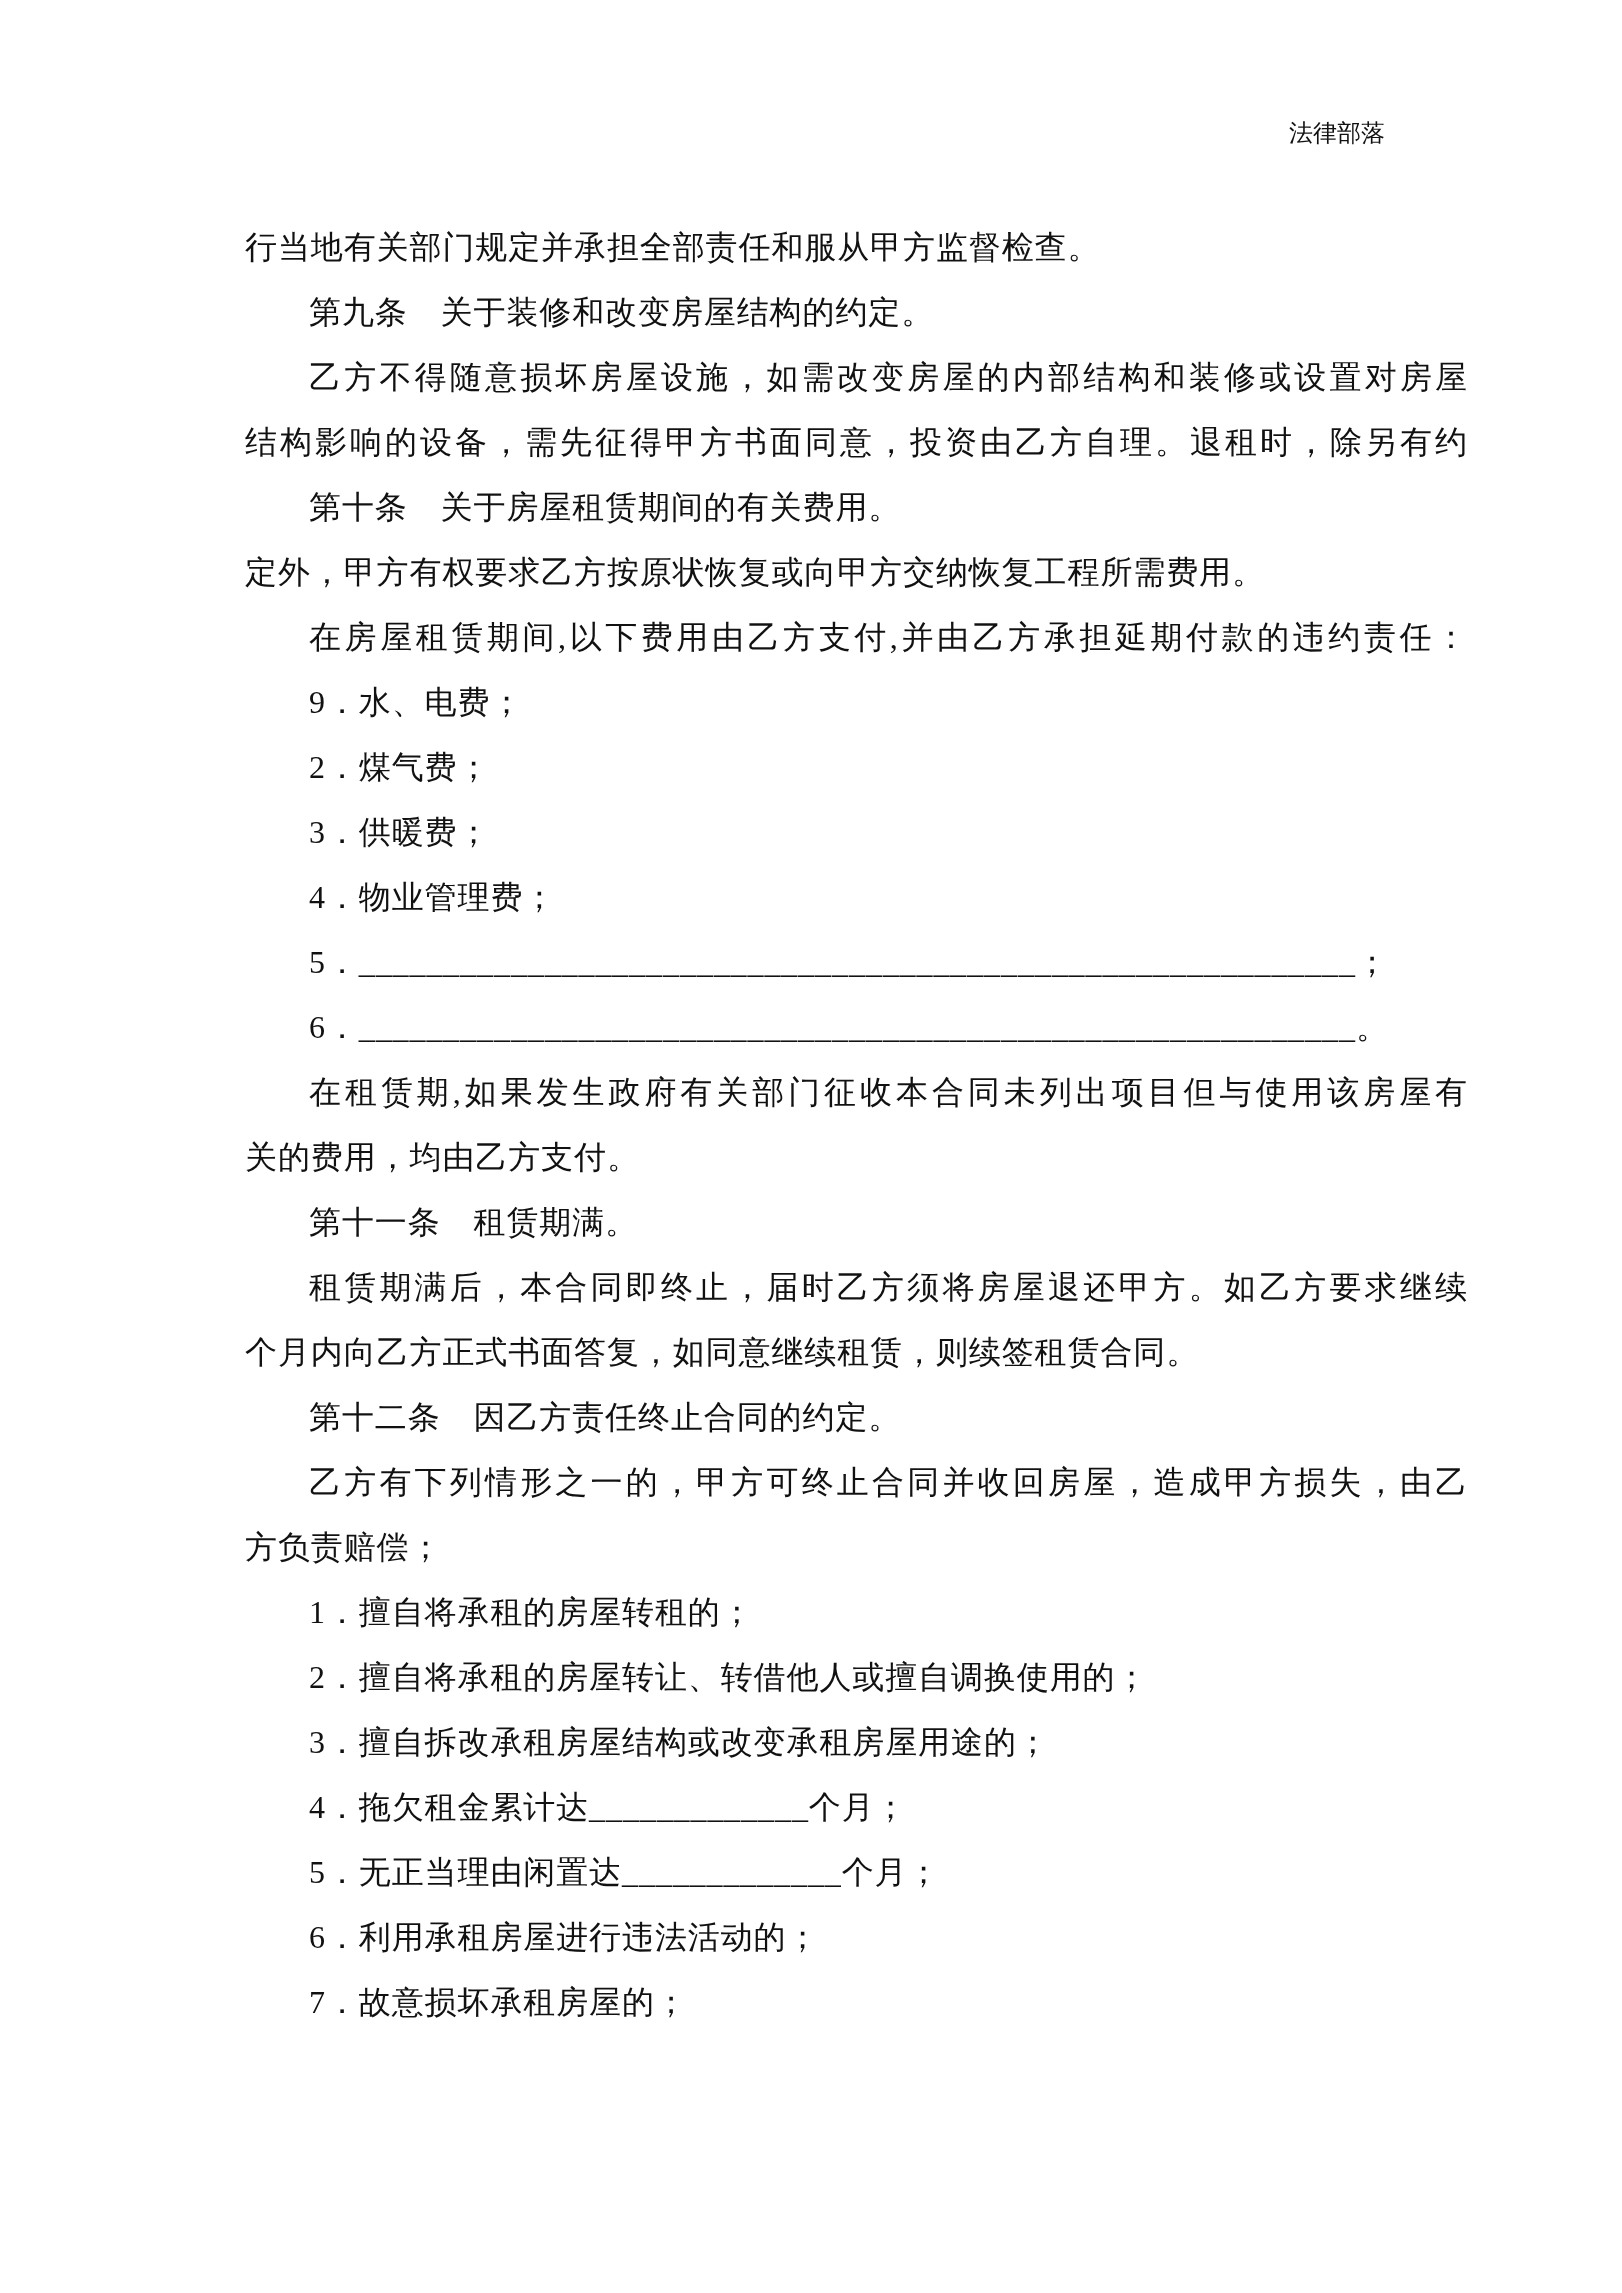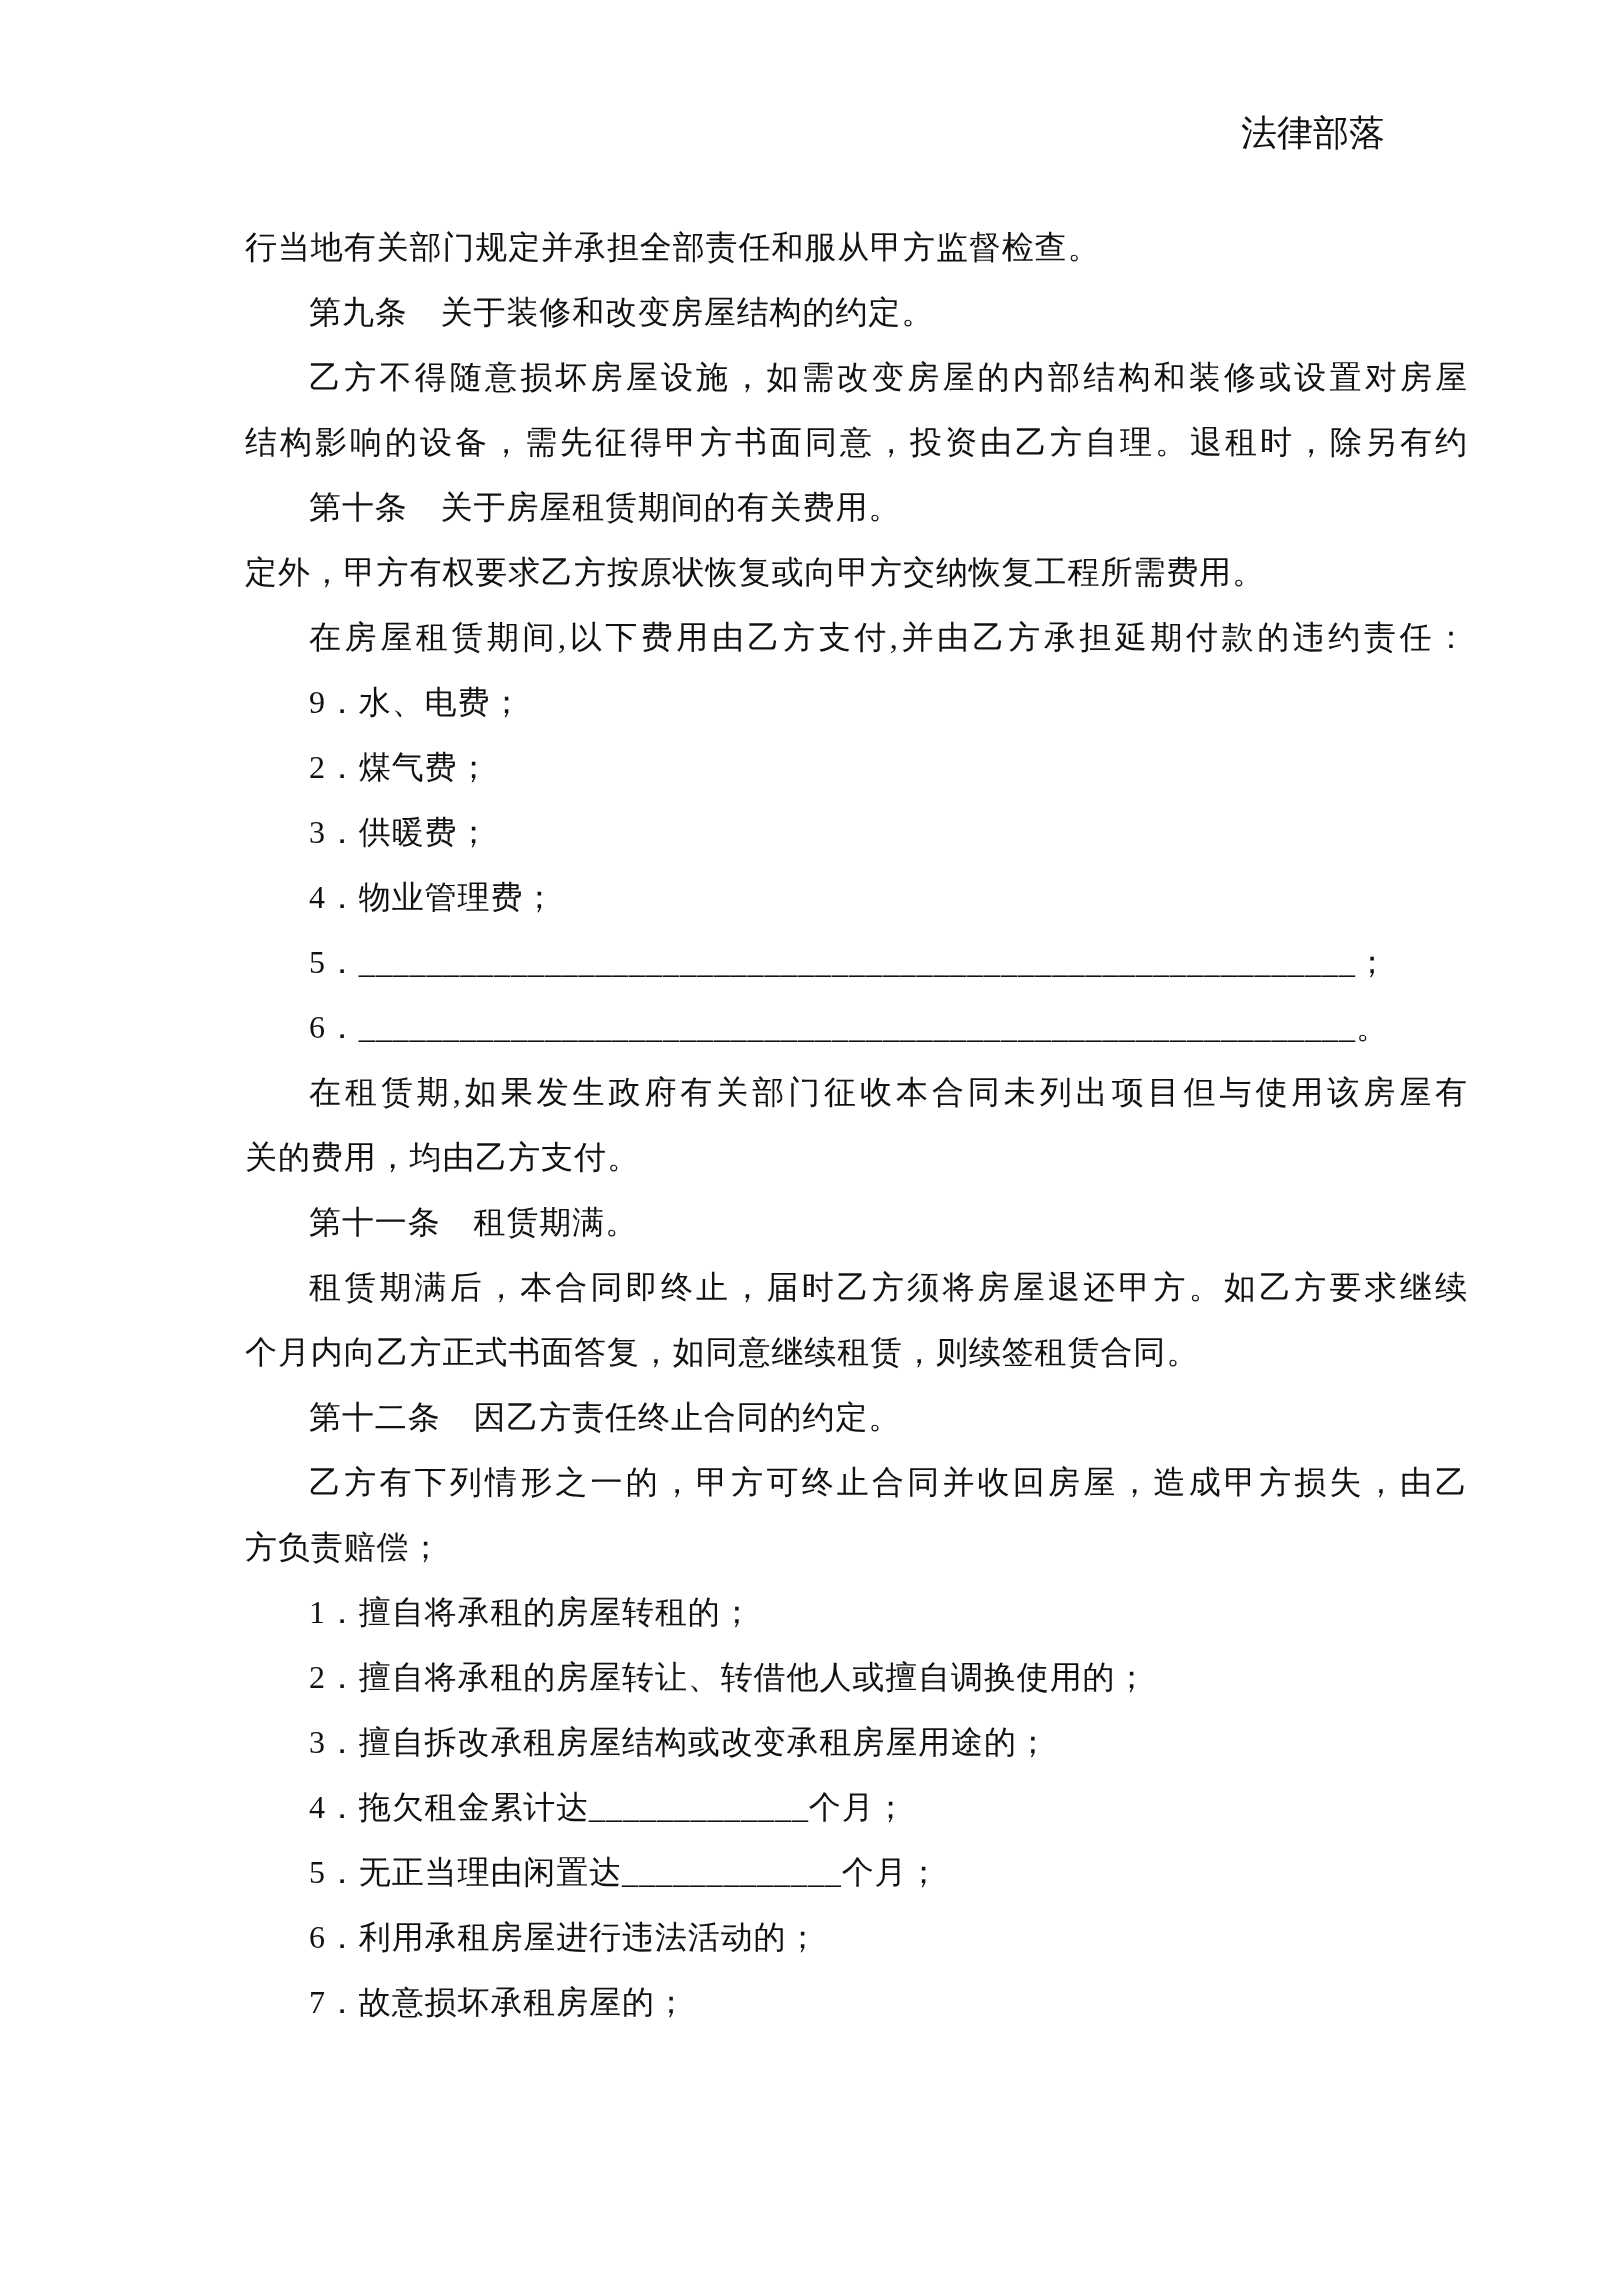--- a/index.html
+++ b/index.html
@@ -15,21 +15,21 @@
     overflow: hidden;
     font-family: "Liberation Serif", "DejaVu Serif", serif;
     color: #111111;
   }
   .header {
     position: absolute;
     top: 115px;
     left: 0;
     right: 238px;
     text-align: right;
-    font-size: 36px;
+    font-size: 24px;
     line-height: 36px;
     color: #111111;
   }
   .doc-body {
     position: absolute;
     top: 215px;
     left: 245px;
     width: 1223px;
   }
   .line {

